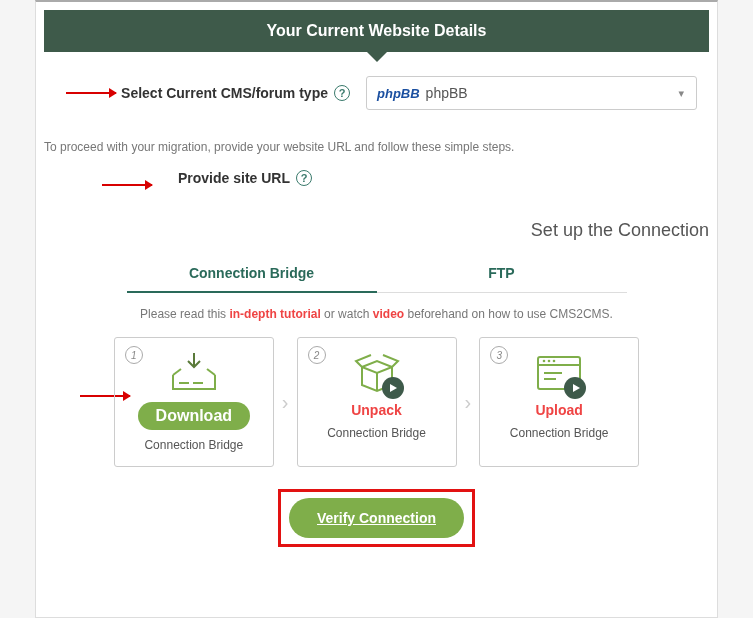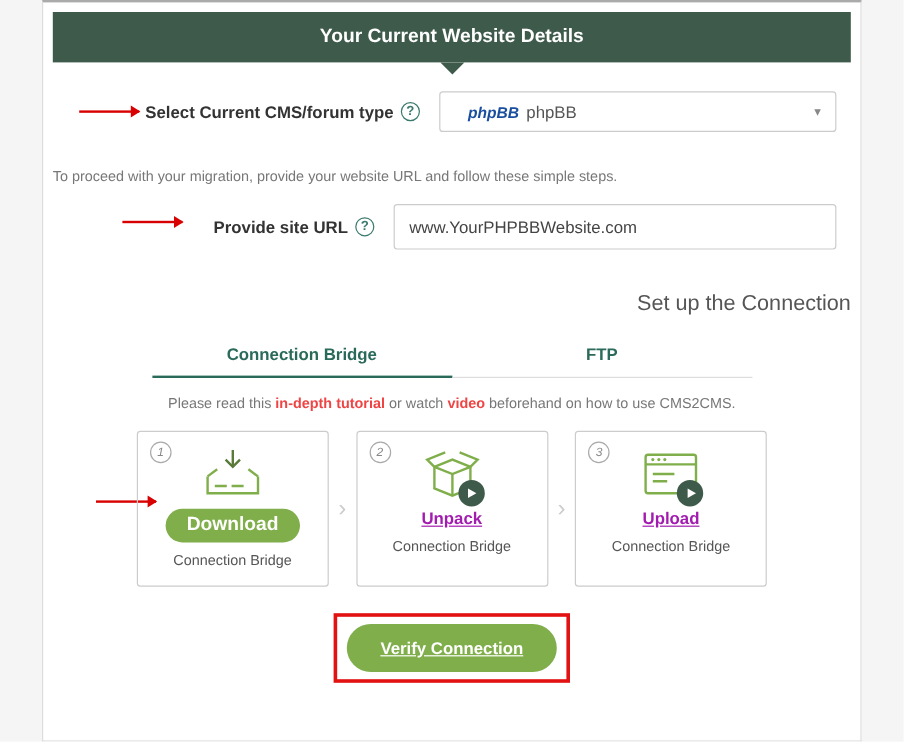--- a/index.html
+++ b/index.html
@@ -6,21 +6,21 @@
 body { font-family: Arial, Helvetica, sans-serif; background: #f5f5f5; display: flex; justify-content: center; padding: 0; }
 .wrap { width: 683px; height: 618px; background: #fff; border: 1px solid #ddd; border-top: 2px solid #aaa; position: relative; padding: 8px; overflow: hidden; }
 
 .header-bar { background: #3e5a4a; color: #fff; padding: 12px 0; text-align: center; font-size: 16px; font-weight: bold; position: relative; }
 .header-bar::after { content: ""; position: absolute; left: 50%; bottom: -10px; margin-left: -10px; width: 0; height: 0; border-left: 10px solid transparent; border-right: 10px solid transparent; border-top: 10px solid #3e5a4a; }
 
 .row { display: flex; align-items: center; padding: 24px 12px 16px; position: relative; }
 .label-wrap { flex: 0 0 310px; display: flex; justify-content: flex-end; align-items: center; padding-right: 16px; gap: 6px; color: #333; font-size: 14px; font-weight: bold; }
 .help { display: inline-flex; width: 16px; height: 16px; border: 1px solid #3a7a6c; border-radius: 50%; color: #3a7a6c; align-items: center; justify-content: center; font-size: 11px; font-weight: bold; }
 
-.select-box { flex: 1; max-width: 340px; border: 1px solid #ccc; border-radius: 3px; display: flex; align-items: center; padding: 8px 23px; font-size: 14px; color: #555; position: relative; cursor: pointer; }
+.select-box { flex: 1; max-width: 340px; border: 1px solid #ccc; border-radius: 3px; display: flex; align-items: center; padding: 8px 10px; font-size: 14px; color: #555; position: relative; cursor: pointer; }
 .select-box .phpbb-logo { color: #1a4fa0; font-weight: bold; font-style: italic; font-size: 13px; margin-right: 6px; }
 .select-box .chev { position: absolute; right: 12px; color: #888; font-size: 11px; }
 
 .arrow-red { position: absolute; width: 50px; height: 2px; background: #d80000; }
 .arrow-red::after { content: ""; position: absolute; right: -1px; top: -4px; border-left: 8px solid #d80000; border-top: 5px solid transparent; border-bottom: 5px solid transparent; }
 
 .tab-bar { background: #3e5a4a; display: flex; align-items: flex-end; height: 46px; padding: 0 12px; }
 .tab-spacer { flex: 0 0 165px; }
 .tab { flex: 1; text-align: center; padding: 13px 0; color: #fff; font-size: 14px; font-weight: bold; cursor: pointer; }
 .tab.active { background: #fff; color: #2a6a5a; border-radius: 2px 2px 0 0; position: relative; }
@@ -40,21 +40,21 @@
 
 .read-note { text-align: center; color: #777; font-size: 12px; margin: 14px 0 16px; }
 .read-note b { color: #ef4444; font-weight: bold; }
 
 .steps { display: flex; align-items: center; justify-content: center; gap: 8px; padding: 0 30px; position: relative; }
 .step-card { width: 160px; height: 130px; border: 1px solid #ccc; border-radius: 3px; display: flex; flex-direction: column; align-items: center; padding: 8px 6px 6px; position: relative; }
 .step-num { position: absolute; top: 8px; left: 10px; width: 18px; height: 18px; border: 1px solid #aaa; border-radius: 50%; display: flex; align-items: center; justify-content: center; font-size: 10px; font-style: italic; color: #888; }
 .step-icon { height: 48px; display: flex; align-items: center; justify-content: center; margin-top: 4px; }
 .step-action { display: flex; align-items: center; justify-content: center; margin-top: 4px; }
 .pill { background: #7fae4a; color: #fff; border-radius: 14px; padding: 5px 18px; font-size: 16px; font-weight: bold; }
-.link-act { color: #a21caf; font-size: 14px; font-weight: bold; text-decoration: underline; }
+.link-act { color: #ef4444; font-size: 14px; font-weight: bold; }
 .step-sub { color: #555; font-size: 12px; margin-top: 8px; }
 .step-chev { color: #ccc; font-size: 20px; }
 
 .verify-wrap { text-align: center; margin-top: 22px; }
 .verify-box { display: inline-block; border: 3px solid #e21212; padding: 6px 8px; }
 .verify-btn { background: #7fae4a; color: #fff; border: none; border-radius: 22px; padding: 12px 28px; font-size: 14px; font-weight: bold; cursor: pointer; text-decoration: underline; }
 
 .play-badge { position: absolute; bottom: -2px; right: -2px; width: 22px; height: 22px; background: #3e5a4a; border-radius: 50%; display: flex; align-items: center; justify-content: center; }
 .play-badge::after { content:""; border-left: 7px solid #fff; border-top: 4px solid transparent; border-bottom: 4px solid transparent; margin-left: 2px; }
 .icon-holder { position: relative; }
@@ -81,21 +81,20 @@
 
 
   <div class="instr">To proceed with your migration, provide your website URL and follow these simple steps.</div>
 
   <div class="row2">
     <div class="arrow-red" style="left:58px; top:22px;"></div>
     <div class="label-wrap" style="flex:0 0 272px;">
       <span>Provide site URL</span>
       <span class="help">?</span>
     </div>
-    <input class="input-box" value="www.YourPHPBBWebsite.com" style="">
   </div>
 
   <div class="subhead">Set up the Connection</div>
 
   <div class="conn-tabs">
     <div class="conn-tab active">Connection Bridge</div>
     <div class="conn-tab">FTP</div>
   </div>
 
   <div class="read-note">

